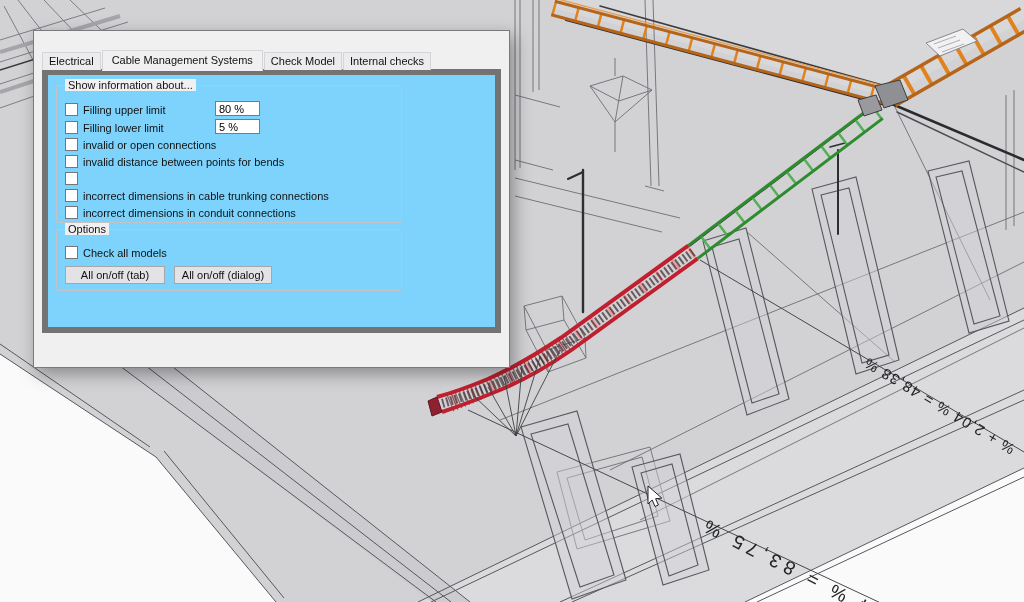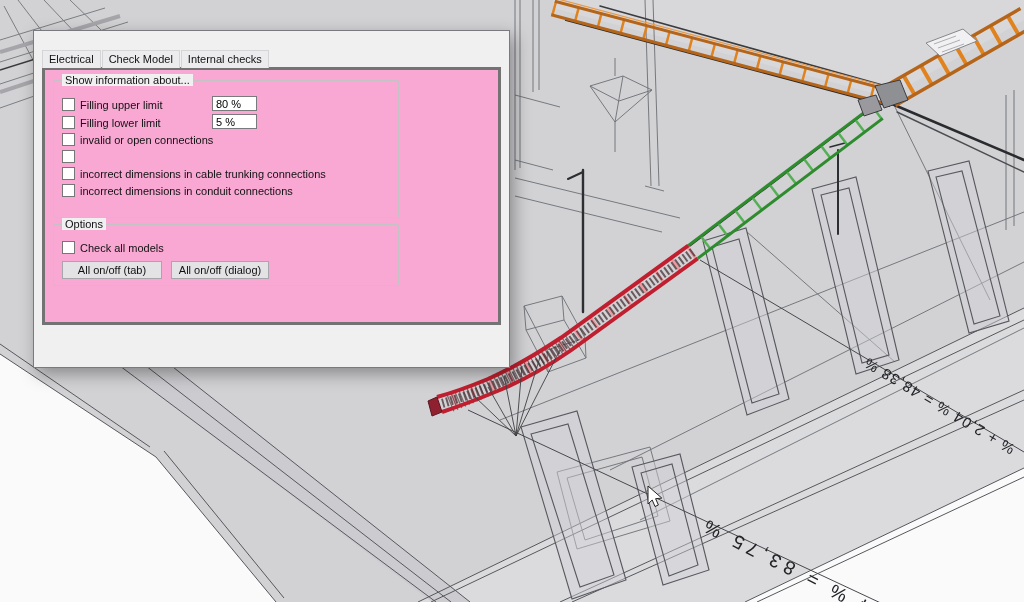--- a/index.html
+++ b/index.html
@@ -14,22 +14,22 @@
   .titlebar{height:26px;background:#fff;display:flex;align-items:center;
             padding:0 2px 0 10px;font-size:12px;color:#111;}
   .title{flex:1;}
   .close-btn{width:30px;height:24px;display:flex;align-items:center;justify-content:center;
              font-size:13px;color:#333;cursor:default;}
   .tabs{display:flex;align-items:flex-end;margin:7px 0 0 8px;position:relative;z-index:3;}
   .tab{font-size:11px;color:#111;background:#ececee;border:1px solid #d5d5d8;
        border-bottom:none;padding:3px 6px 3px;margin-right:1px;line-height:11px;margin-top:12px;}
   .tab.active{background:#f0f0f0;padding:4px 9px 4px;margin-bottom:-1px;
               border:1px solid #d5d5d8;border-bottom:1px solid #f0f0f0;}
-  .panel{position:relative;margin:-1px 8px 0 8px;height:252px;border:3px solid #737373;
-         background:#f9a8d4;z-index:2;}
+  .panel{position:relative;margin:-1px 8px 0 8px;height:252px;border:6px solid #737373;
+         background:#7dd3fc;z-index:2;}
   .group{position:absolute;border:1px solid #c3c3c6;border-radius:2px;}
   .group-label{position:absolute;top:-7px;left:8px;background:#f0f0f0;
                padding:0 3px;font-size:11px;color:#111;white-space:nowrap;}
   .g1{left:8px;top:10px;width:344px;height:136px;}
   .g2{left:8px;top:154px;width:344px;height:60px;}
   .row{display:flex;align-items:flex-end;height:17px;margin-left:8px;}
   .row.first{margin-top:12px;}
   .row.tall{height:18px;}
   .chk{width:11px;height:11px;background:#fff;border:1px solid #767676;
        margin-right:5px;flex:none;}
@@ -211,20 +211,21 @@
     <text transform="translate(1016,446) rotate(-149)" font-family="Liberation Sans, sans-serif" font-size="15" letter-spacing="1.2" fill="#222326">% + 2,04 % = 48,38 %</text>
     <text transform="translate(886,610) rotate(-153)" font-family="Liberation Sans, sans-serif" font-size="19" letter-spacing="5" fill="#222326">04 % = 83,75 %</text>
 
     <path d="M648,486 l0,18 l4.2,-4 l2.8,6.5 l3.4,-1.5 l-2.8,-6.3 l6.2,-0.6 Z" fill="#ffffff" stroke="#222" stroke-width="1"></path>
   </svg>
 
   <div class="dialog">
 
     <div class="tabs">
       <span class="tab">Electrical</span>
+      <span class="tab active">Cable Management Systems</span>
       <span class="tab">Check Model</span>
       <span class="tab">Internal checks</span>
     </div>
 
     <div class="panel">
 
       <div class="group g1">
         <span class="group-label">Show information about...</span>
 
         <div class="row first tall">
@@ -236,20 +237,24 @@
           <span class="chk"></span>
           <span class="lbl fixed">Filling lower limit</span>
           <input class="pct" value="5 %" style="">
         </div>
         <div class="row">
           <span class="chk"></span>
           <span class="lbl">invalid or open connections</span>
         </div>
         <div class="row">
           <span class="chk"></span>
+          <span class="lbl">invalid distance between points for bends</span>
+        </div>
+        <div class="row">
+          <span class="chk"></span>
         </div>
         <div class="row">
           <span class="chk"></span>
           <span class="lbl">incorrect dimensions in cable trunking connections</span>
         </div>
         <div class="row">
           <span class="chk"></span>
           <span class="lbl">incorrect dimensions in conduit connections</span>
         </div>
       </div>

